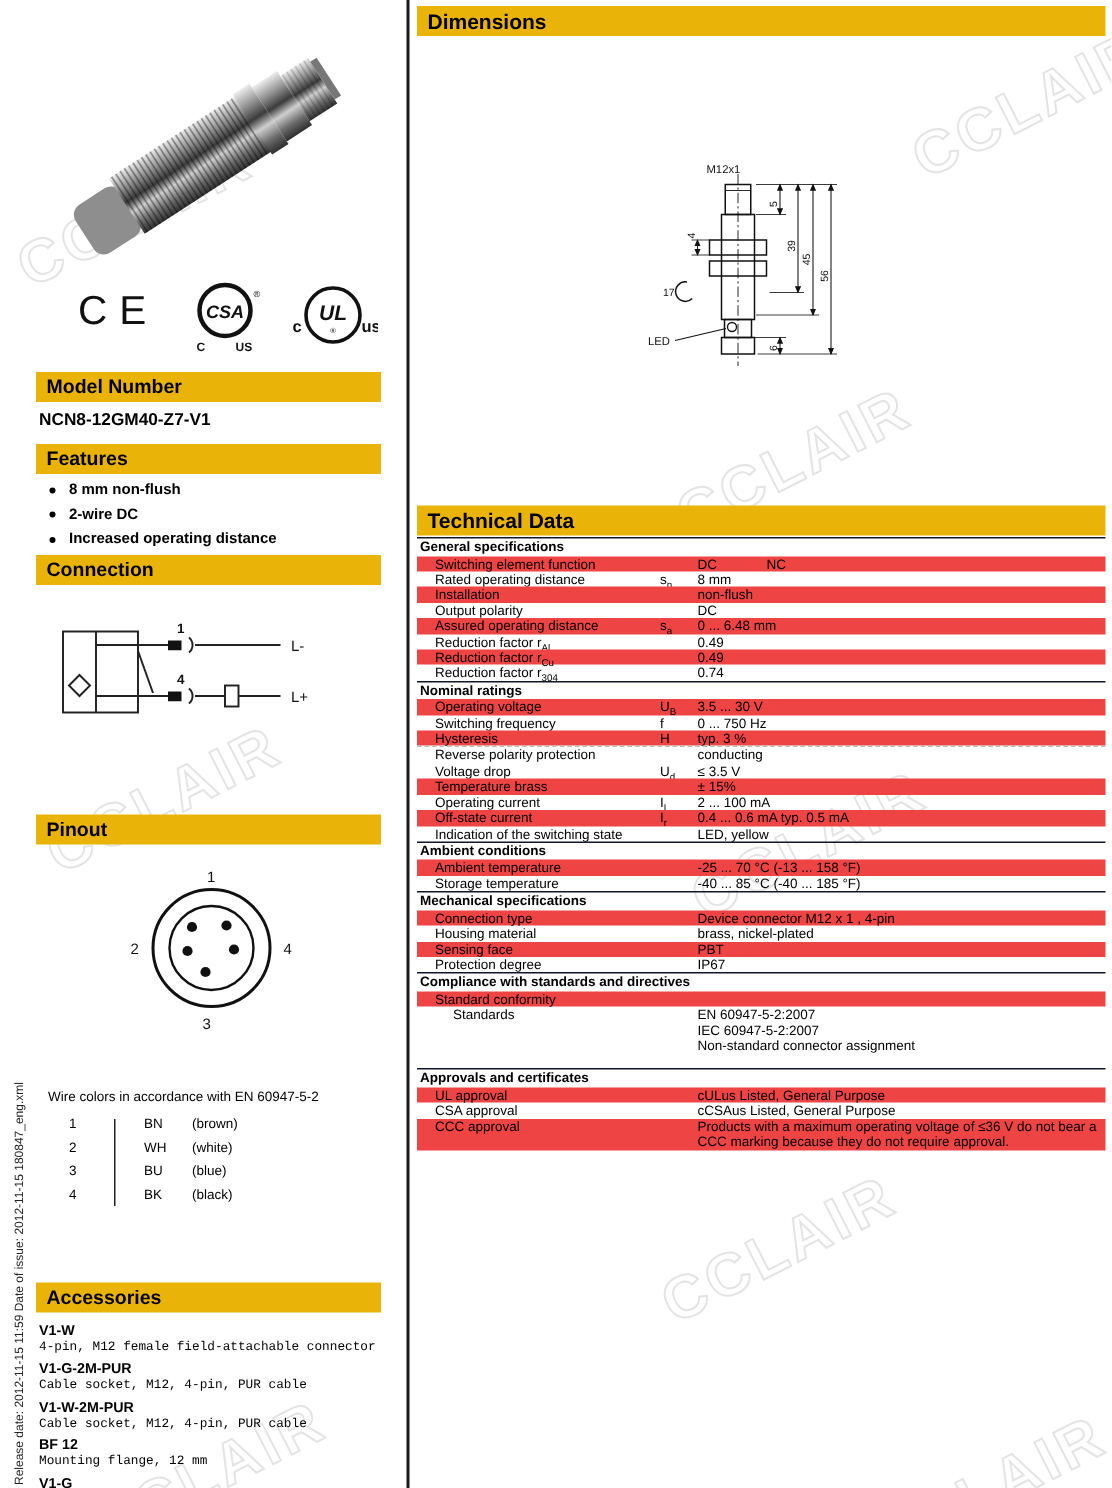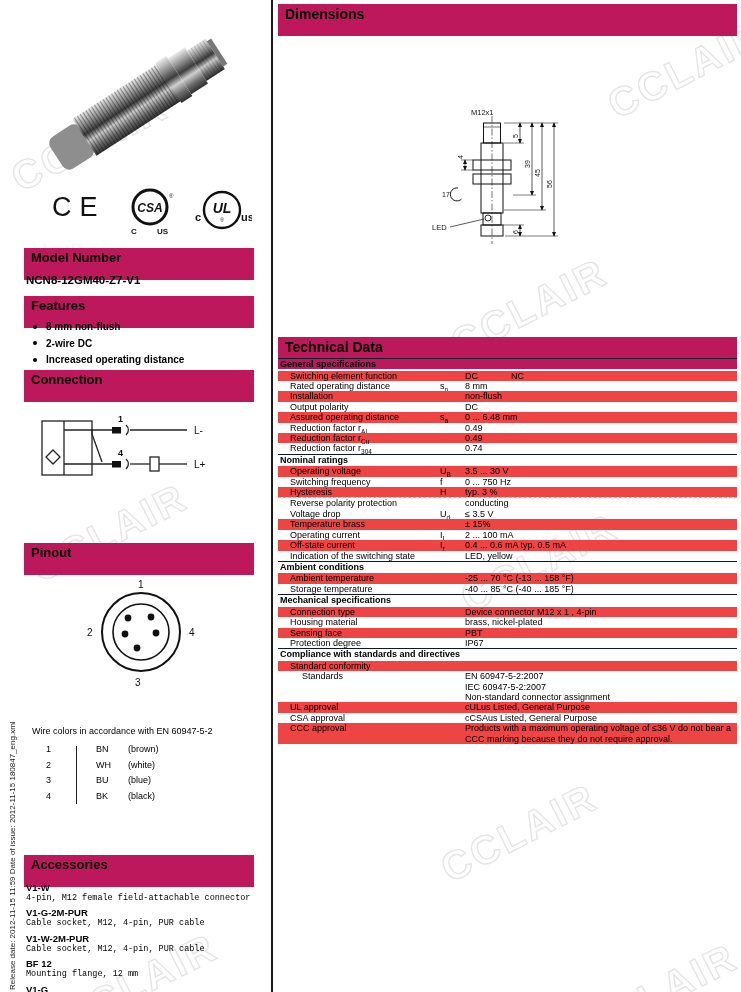--- a/index.html
+++ b/index.html
@@ -13,21 +13,21 @@
   
   .vdivider { position:absolute; left:271px; top:0; width:2px; height:992px; background:#1a1a1a; }
 
   
   .side-note { position:absolute; left:8px; top:990px; width:620px; transform:rotate(-90deg); transform-origin:0 0; font-size:8px; color:#222; white-space:nowrap; }
 
   
   .col-left  { position:absolute; left:24px; top:0; width:230px; height:992px; }
   .col-right { position:absolute; left:278px; top:0; width:459px; height:992px; }
 
-  .bar { position:absolute; left:0; width:230px; height:32px; background:#be185d; color:#000;
+  .bar { position:absolute; left:0; width:230px; height:20px; background:#eab308; color:#000;
          font-size:13px; font-weight:bold; line-height:20px; padding-left:7px; }
   .col-right .bar { width:459px; }
   .bar.big { font-size:14px; }
 
   
   .photo { position:absolute; left:0; top:18px; }
   .certs { position:absolute; left:0; top:186px; width:230px; height:52px; }
   .ce-mark { position:absolute; left:28px; top:6px; font-size:27px; letter-spacing:8px; color:#111; }
   .model-value { position:absolute; left:2px; top:274px; font-size:11.5px; font-weight:bold; }
   .features-list { position:absolute; left:4px; top:321px; list-style:none; }
@@ -465,20 +465,21 @@
           </div>
         </div>
         <div class="trow">
           <span class="tlabel ind2">Standards</span>
           <div class="tval">
             <div>EN 60947-5-2:2007</div>
             <div>IEC 60947-5-2:2007</div>
             <div>Non-standard connector assignment</div>
           </div>
         </div>
+        <div class="thead gap">Approvals and certificates</div>
         <div class="trow alt">
           <span class="tlabel">UL approval</span>
           <div class="tval">
             <div>cULus Listed, General Purpose</div>
           </div>
         </div>
         <div class="trow">
           <span class="tlabel">CSA approval</span>
           <div class="tval">
             <div>cCSAus Listed, General Purpose</div>

